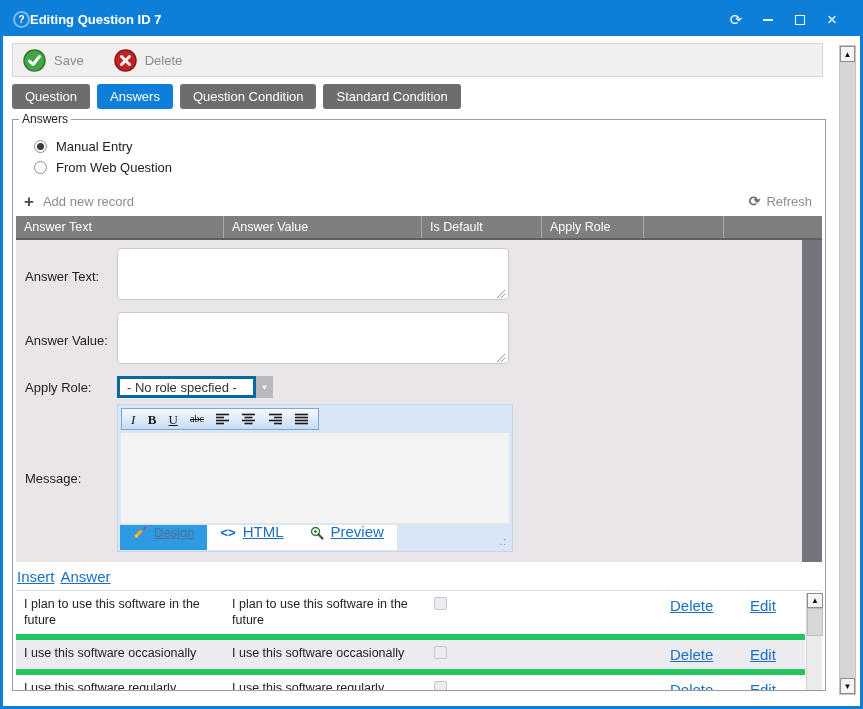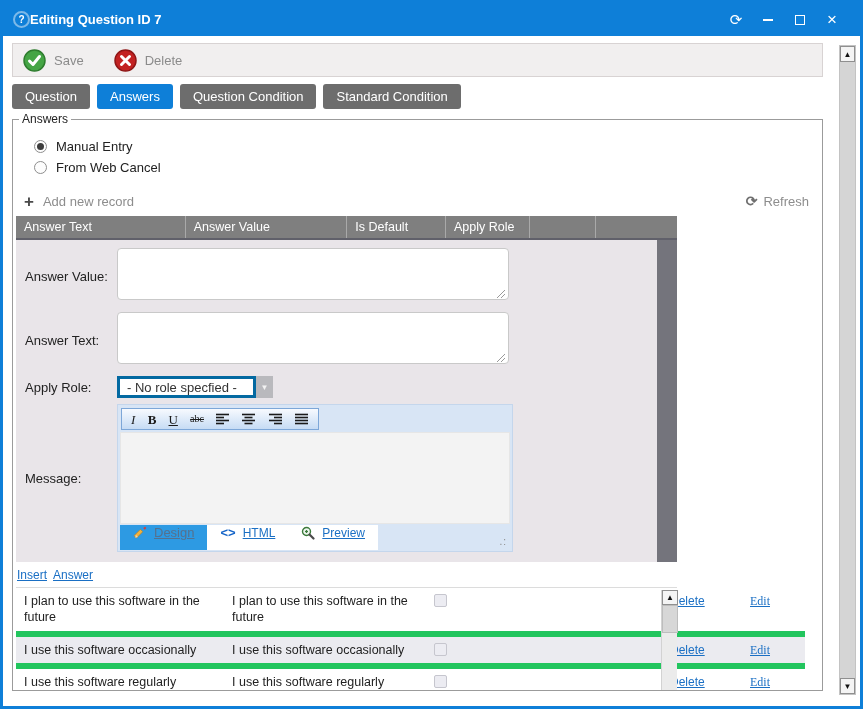--- a/index.html
+++ b/index.html
@@ -76,21 +76,21 @@
   }
   .radio.checked::after { content:""; width:7px; height:7px; border-radius:50%; background:#3c3c3c; }
 
   .cmd-row { display:flex; align-items:center; justify-content:space-between; height:30px; padding:0 10px 0 8px; }
   .add-record { display:flex; align-items:center; gap:9px; font-size:13px; color:#8d8d8d; cursor:default; }
   .plus-glyph { color:#4a4a4a; font-size:17px; font-weight:bold; line-height:1; }
   .refresh-cmd { display:flex; align-items:center; gap:6px; font-size:13px; color:#8d8d8d; cursor:default; }
   .refresh-glyph { color:#6f6f6f; font-size:14px; font-weight:bold; }
 
   
-  .grid { width:661px; }
+  .grid { width:806px; }
   .grid-header { display:flex; background:#7f7f7f; height:22px; }
   .gh-cell {
     color:#fff; font-size:12.5px; line-height:22px; padding-left:8px;
     border-right:1px solid #a9a9a9; overflow:hidden; white-space:nowrap;
   }
   .gh-cell:last-child { border-right:none; }
   .c1 { width:208px; } .c2 { width:198px; } .c3 { width:120px; }
   .c4 { width:102px; } .c5 { width:80px; }  .c6 { width:98px; }
 
   
@@ -144,29 +144,29 @@
   .editor-content { height:92px; background:#f3f3f3; margin:0 2px; border:1px solid #e6e6e6; }
   .editor-footer { height:27px; display:flex; align-items:center; position:relative; padding-left:2px; }
   .mode-tabs { display:flex; background:#fff; height:25px; align-items:stretch; }
   .mode-tab { display:flex; align-items:flex-end; gap:7px; padding:10px 13px; font-size:13px; cursor:default; }
   .mode-tab.design { background:#2d9ae3; }
   .mode-tab.design .mode-label { color:#55718e; text-decoration:underline; }
   .mode-tab .mode-label.link { color:#1a6fc4; text-decoration:underline; }
   .footer-grip { position:absolute; right:5px; bottom:4px; font-size:10px; color:#8a8a8a; letter-spacing:1px; }
 
   .form-links { padding:6px 0 5px 1px; display:flex; gap:6px; background:#fff; }
-  .link { color:#1a6fc4; text-decoration:underline; font-size:12px; cursor:default; }
+  .link { color:#1a6fc4; text-decoration:underline; font-size:15px; cursor:default; }
 
   
   .rows-area { position:relative; border-top:1px solid #dcdcdc; }
   .rows-viewport { width:789px; }
   .grid-row { display:flex; background:#fff; border-bottom:6px solid #22c55e; }
   .grid-row.alt { background:#ebebf0; }
   .gr-cell { font-size:12.5px; color:#222; padding:5px 10px 5px 8px; line-height:1.3; }
-  .gr-cell.c6 { width:81px;font-family:Liberation Serif, serif; }
+  .gr-cell.c6 { width:81px; }
   .gr-cell.chk { padding-left:12px; }
   .gr-cell.action { padding-left:26px; }
   .row-checkbox {
     width:13px; height:13px; border:1px solid #c6c6ce; border-radius:2px; background:#ececf2; margin-top:1px;
   }
   .inner-scrollbar {
     position:absolute; right:0; top:2px; width:16px; height:115px;
     background:#ebebeb; border-left:1px solid #d2d2d2;
   }
   .inner-scrollbar .sb-btn { width:16px; height:15px; }
@@ -224,21 +224,21 @@
     <fieldset class="answers-group">
       <legend>Answers</legend>
 
       <div class="entry-modes">
         <div class="radio-row">
           <span class="radio checked"></span>
           <span>Manual Entry</span>
         </div>
         <div class="radio-row">
           <span class="radio"></span>
-          <span>From Web Cancel</span>
+          <span>From Web Question</span>
         </div>
       </div>
 
       <div class="cmd-row">
         <div class="add-record">
           <span class="plus-glyph">+</span>
           <span>Add new record</span>
         </div>
         <div class="refresh-cmd">
           <span class="refresh-glyph">⟳</span>
@@ -251,28 +251,28 @@
           <div class="gh-cell c1">Answer Text</div>
           <div class="gh-cell c2">Answer Value</div>
           <div class="gh-cell c3">Is Default</div>
           <div class="gh-cell c4">Apply Role</div>
           <div class="gh-cell c5"></div>
           <div class="gh-cell c6"></div>
         </div>
 
         <div class="edit-region">
           <div class="form-row">
-            <div class="form-label">Answer Value:</div>
+            <div class="form-label">Answer Text:</div>
             <div class="ta-wrap">
               <textarea style=""></textarea>
               <div class="resize-grip"></div>
             </div>
           </div>
           <div class="form-row">
-            <div class="form-label">Answer Text:</div>
+            <div class="form-label">Answer Value:</div>
             <div class="ta-wrap">
               <textarea style=""></textarea>
               <div class="resize-grip"></div>
             </div>
           </div>
           <div class="form-row tight">
             <div class="form-label">Apply Role:</div>
             <div class="fake-select">
               <div class="select-box">- No role specfied -</div>
               <div class="select-arrow">▼</div>

